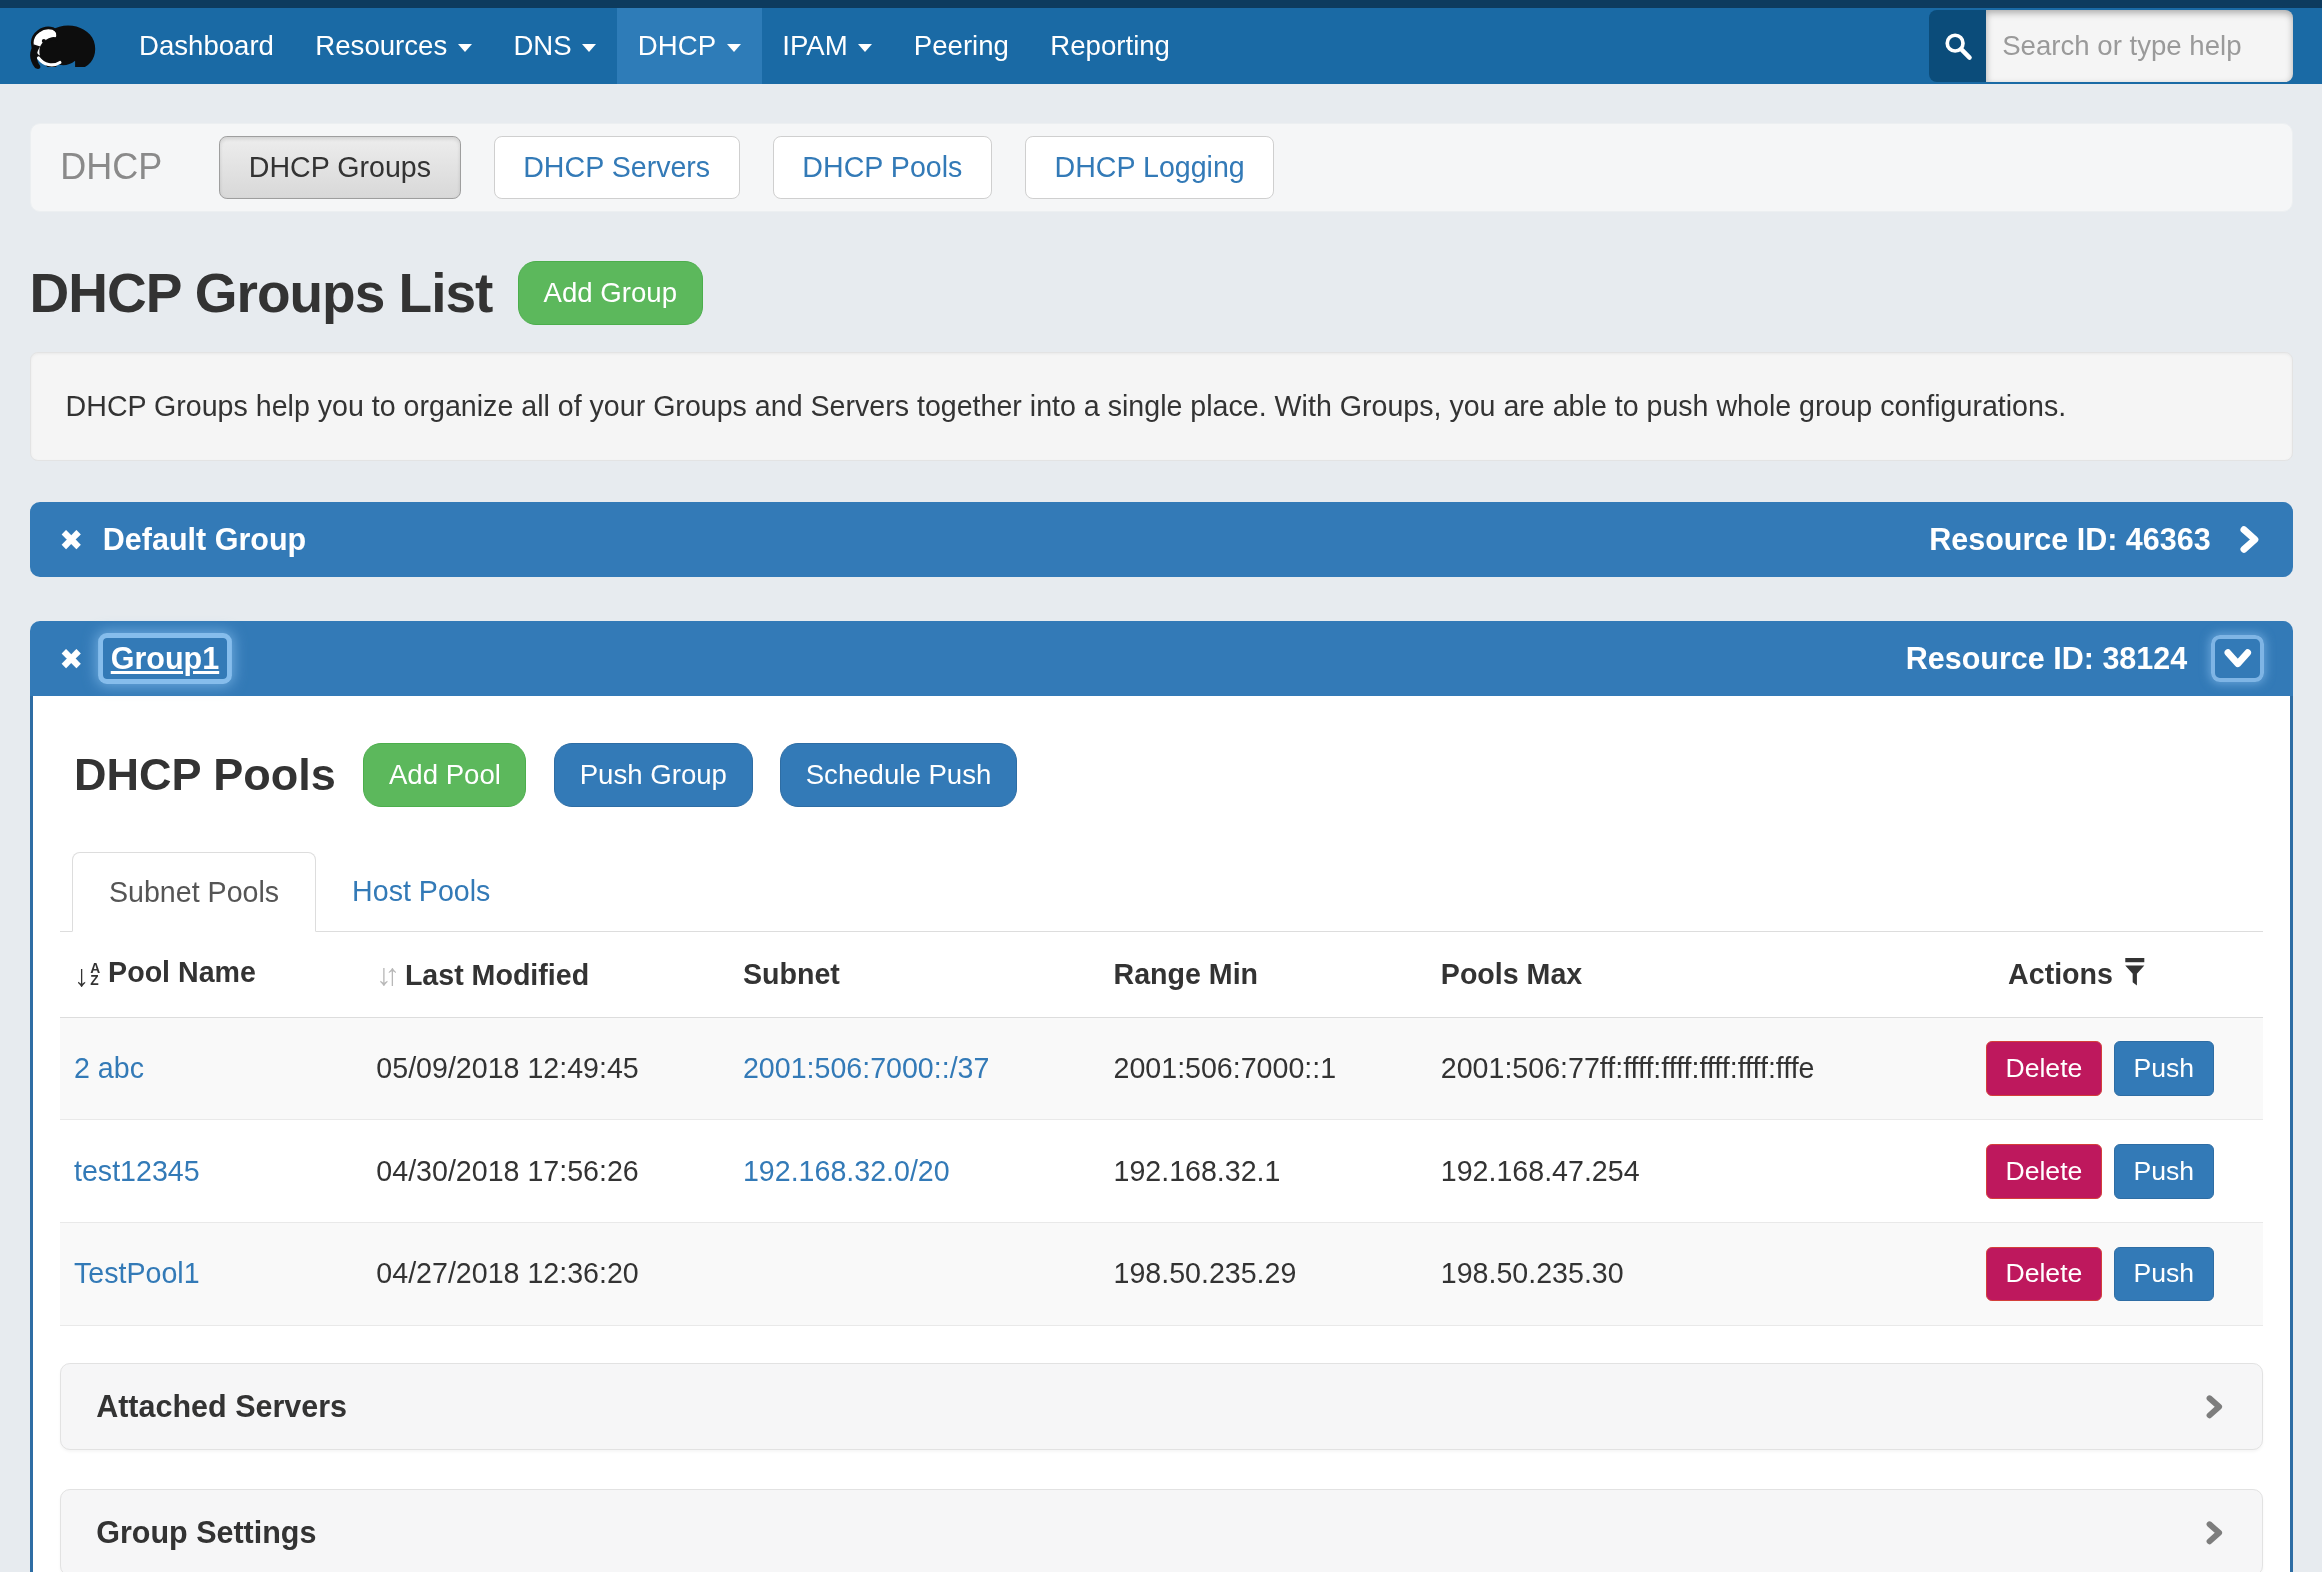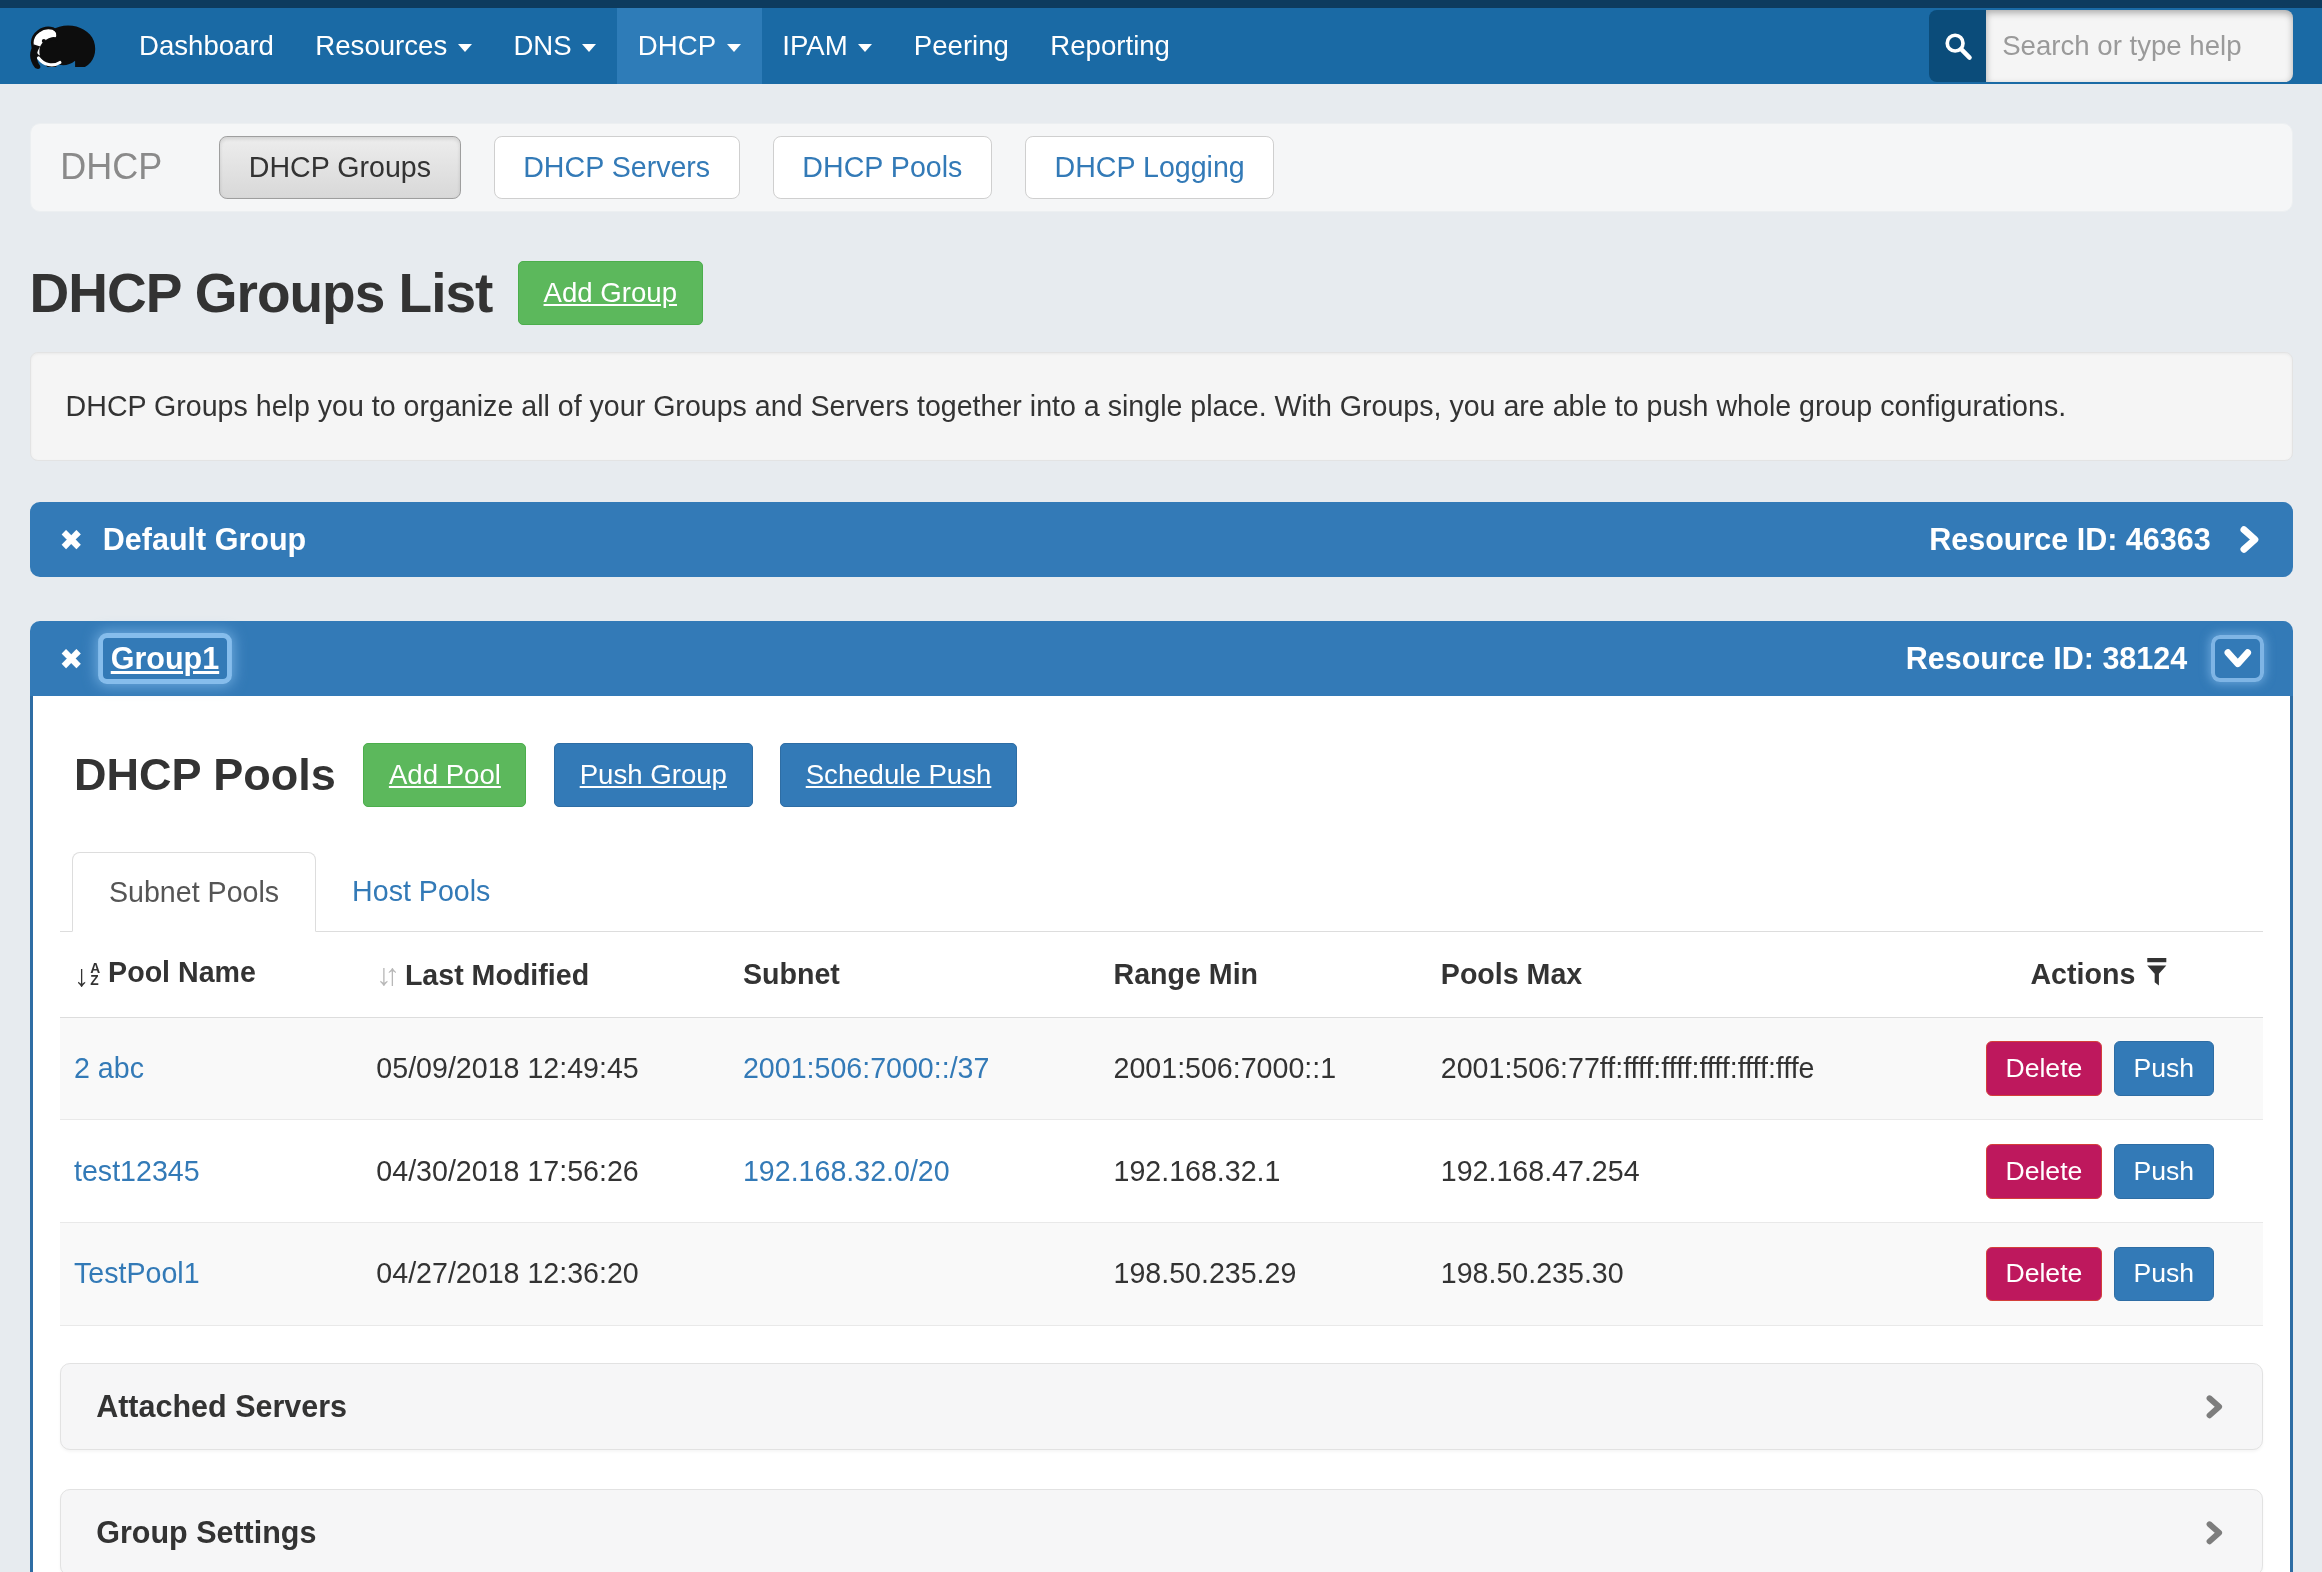--- a/index.html
+++ b/index.html
@@ -32,21 +32,21 @@
   
   .tabbar { margin-top:39px; background:#f5f6f7; border:1px solid #eceff1; border-radius:9.9px; height:89px; display:flex; align-items:center; padding-left:29.6px; }
   .tabbar-label { font-size:36px; color:#8a8a8a; margin-right:57px; }
   .tabbar-buttons { display:flex; gap:33px; }
   .tab-btn { height:63px; padding:0 28.6px; font-size:28.6px; border-radius:7.9px; border:1px solid #cfcfcf; background:#fff; color:#337ab7; cursor:pointer; font-family:inherit; }
   .tab-btn.active { background:linear-gradient(#ededed,#d8d8d8); color:#333; border-color:#9e9e9e; box-shadow:inset 0 2px 3.9px rgba(0,0,0,.12); }
 
   
   .page-head { margin-top:49px; display:flex; align-items:center; gap:25.6px; }
   .page-title { margin:0; font-size:55px; font-weight:bold; color:#333; letter-spacing:-1px; }
-  .btn { border-radius:5px; font-size:27.6px; padding:14.8px 24.6px; cursor:pointer; font-family:inherit; color:#fff;text-decoration:underline; }
+  .btn { border-radius:18px; font-size:27.6px; padding:14.8px 24.6px; cursor:pointer; font-family:inherit; color:#fff; }
   .btn-green { background:#5cb85c; border:1px solid #4cae4c; }
   .btn-blue  { background:#337ab7; border:1px solid #2e6da4; }
 
   .well { margin-top:27.6px; background:#f5f5f5; border:1px solid #e3e3e3; border-radius:7.9px; box-shadow:inset 0 1px 3px rgba(0,0,0,.05);
     padding:37px 35px; font-size:28.6px; color:#333; }
 
   
   .group-bar { margin-top:41px; background:#337ab7; border-radius:9.9px; height:75px; display:flex; align-items:center; justify-content:space-between; padding:0 29.6px; color:#fff; cursor:pointer; }
   .bar-left { display:flex; align-items:center; gap:19.7px; }
   .x-icon { font-size:28.6px; font-weight:bold; line-height:1; }
@@ -69,21 +69,21 @@
   .pool-tab.active { background:#fff; border:1px solid #ddd; border-bottom:1px solid #fff; margin-bottom:-1px; border-radius:7.9px 7.9px 0 0; color:#555; }
   .pool-tab.inactive { color:#337ab7; }
 
   table.pools { width:100%; border-collapse:collapse; }
   .pools th { text-align:left; font-size:28.6px; padding:23.6px 13.8px; border-bottom:1px solid #ddd; color:#333; }
   .pools td { font-size:28.6px; padding:23.6px 13.8px; }
   .pools tbody tr { border-bottom:1px solid #e9e9e9; }
   .pools tbody tr:nth-child(odd) { background:#f9f9f9; }
   .col-name{width:14%;} .col-modified{width:17%;} .col-subnet{width:17%;} .col-min{width:15%;} .col-max{width:25%;} .col-actions{width:12%;}
   .pools a { color:#337ab7; }
-  th.col-actions { text-align:right; padding-right:94px; white-space:nowrap; }
+  th.col-actions { text-align:center; padding-right:94px; white-space:nowrap; }
   td.actions-cell { text-align:right; padding-right:49px; white-space:nowrap; }
   .btn-sm { border-radius:5.9px; font-size:26.6px; padding:10.8px 18.7px; cursor:pointer; font-family:inherit; color:#fff; }
   .btn-delete { background:#be185d; border:1px solid #d43f3a; }
   .btn-push { background:#337ab7; border:1px solid #2e6da4; margin-left:11.8px; }
 
   .sort-alpha { display:inline-flex; align-items:center; margin-right:7.9px; vertical-align:-3.9px; }
   .sort-alpha .arrow { font-size:30.5px; font-weight:bold; }
   .sort-alpha .letters { display:flex; flex-direction:column; font-size:13.8px; font-weight:bold; line-height:12.8px; margin-left:1px; }
   .sort-updown { color:#b8b8b8; font-size:30.5px; font-weight:bold; letter-spacing:-6.9px; margin-right:11.8px; }
   .filter-icon { vertical-align:-3.9px; margin-left:9.9px; }

